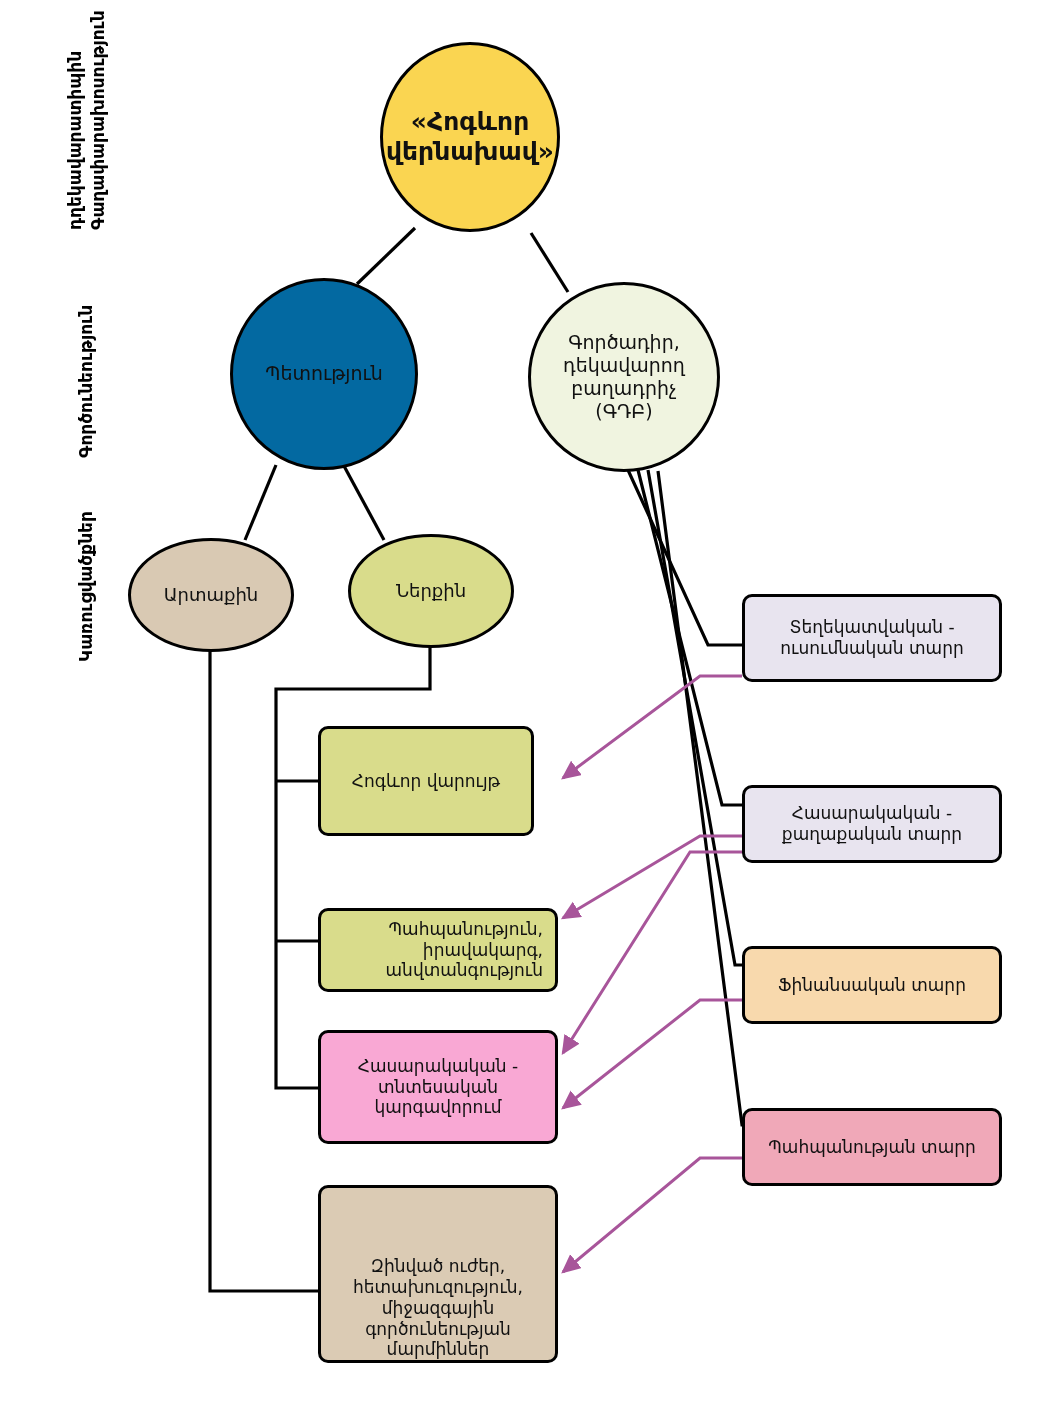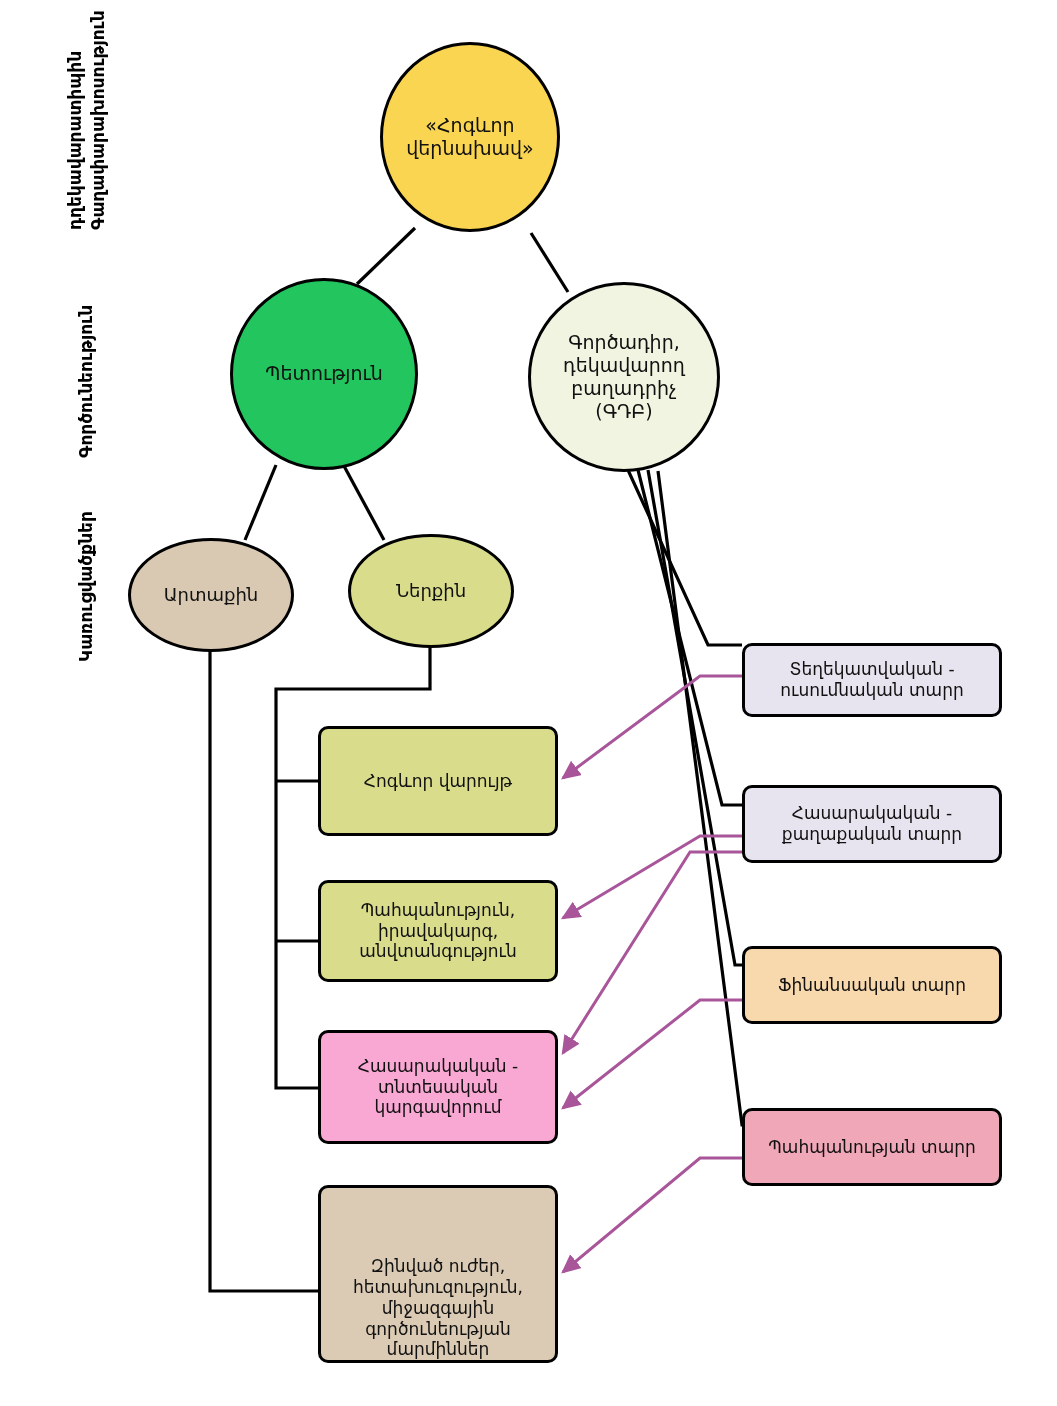--- a/index.html
+++ b/index.html
@@ -10,21 +10,21 @@
   .node{position:absolute;display:flex;align-items:center;justify-content:center;
         text-align:center;box-sizing:border-box;border:3px solid #000;
         color:#111;line-height:1.22;z-index:3;}
   .circle{border-radius:50%;}
   .ellipse{border-radius:50%;}
   .rbox{border-radius:10px;}
 
   .lbl-rot{position:absolute;z-index:4;color:#000;font-weight:bold;
            white-space:nowrap;transform-origin:0 0;}
 
-  .t-top{font-size:19px;}
+  .t-top{font-size:25px;font-weight:bold;}
   .t-mid{font-size:19px;}
   .t-ell{font-size:18px;}
   .t-box{font-size:17px;}
   .t-rbox{font-size:17px;}
   .t-lbl{font-size:17px;}
 </style>
 </head>
 <body>
 
 <div id="canvas">
@@ -82,53 +82,53 @@
     <span>Գործունեություն</span>
   </div>
   <div class="lbl-rot t-lbl" style="left:76px;top:662px;transform:rotate(-90deg);">
     <span>Կառուցվածքներ</span>
   </div>
 
   <div class="node circle t-top" style="left:380px;top:42px;width:180px;height:190px;background:#fad551;padding:0 20px;">
     <span>«Հոգևոր վերնախավ»</span>
   </div>
 
-  <div class="node circle t-mid" style="left:230px;top:278px;width:188px;height:192px;background:#22c55e;padding:0 16px;">
+  <div class="node circle t-mid" style="left:230px;top:278px;width:188px;height:192px;background:#0369a1;padding:0 16px;">
     <span>Պետություն</span>
   </div>
 
   <div class="node circle t-mid" style="left:528px;top:282px;width:192px;height:190px;background:#f0f4e0;padding:0 16px;">
     <span>Գործադիր, դեկավարող բաղադրիչ (ԳԴԲ)</span>
   </div>
 
   <div class="node ellipse t-ell" style="left:128px;top:538px;width:166px;height:114px;background:#d9c9b3;">
     <span>Արտաքին</span>
   </div>
 
   <div class="node ellipse t-ell" style="left:348px;top:534px;width:166px;height:114px;background:#d9dc8b;">
     <span>Ներքին</span>
   </div>
 
-  <div class="node rbox t-box" style="left:318px;top:726px;width:240px;height:110px;background:#d9dc8b;padding:0 12px;">
+  <div class="node rbox t-box" style="left:318px;top:726px;width:216px;height:110px;background:#d9dc8b;padding:0 12px;">
     <span>Հոգևոր վարույթ</span>
   </div>
 
-  <div class="node rbox t-box" style="left:318px;top:880px;width:240px;height:102px;background:#d9dc8b;padding:0 12px;">
+  <div class="node rbox t-box" style="left:318px;top:908px;width:240px;height:84px;background:#d9dc8b;padding:0 12px;text-align:right;">
     <span>Պահպանություն, իրավակարգ, անվտանգություն</span>
   </div>
 
   <div class="node rbox t-box" style="left:318px;top:1030px;width:240px;height:114px;background:#f9a8d4;padding:0 12px;">
     <span>Հասարակական - տնտեսական կարգավորում</span>
   </div>
 
   <div class="node rbox t-box" style="left:318px;top:1185px;width:240px;height:178px;background:#dbcbb4;padding:0 12px;align-items:flex-end;">
     <span>Զինված ուժեր, հետախուզություն, միջազգային գործունեության մարմիններ</span>
   </div>
 
-  <div class="node rbox t-rbox" style="left:742px;top:643px;width:260px;height:74px;background:#e8e4ef;padding:0 10px;">
+  <div class="node rbox t-rbox" style="left:742px;top:594px;width:260px;height:88px;background:#e8e4ef;padding:0 10px;">
     <span>Տեղեկատվական - ուսումնական տարր</span>
   </div>
 
   <div class="node rbox t-rbox" style="left:742px;top:785px;width:260px;height:78px;background:#e8e4ef;padding:0 10px;">
     <span>Հասարակական - քաղաքական տարր</span>
   </div>
 
   <div class="node rbox t-rbox" style="left:742px;top:946px;width:260px;height:78px;background:#f8d9ad;padding:0 10px;">
     <span>Ֆինանսական տարր</span>
   </div>

